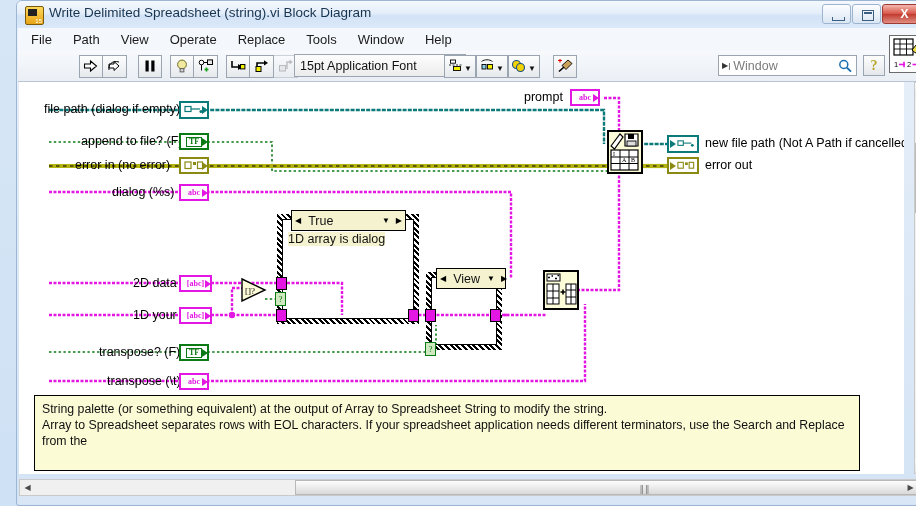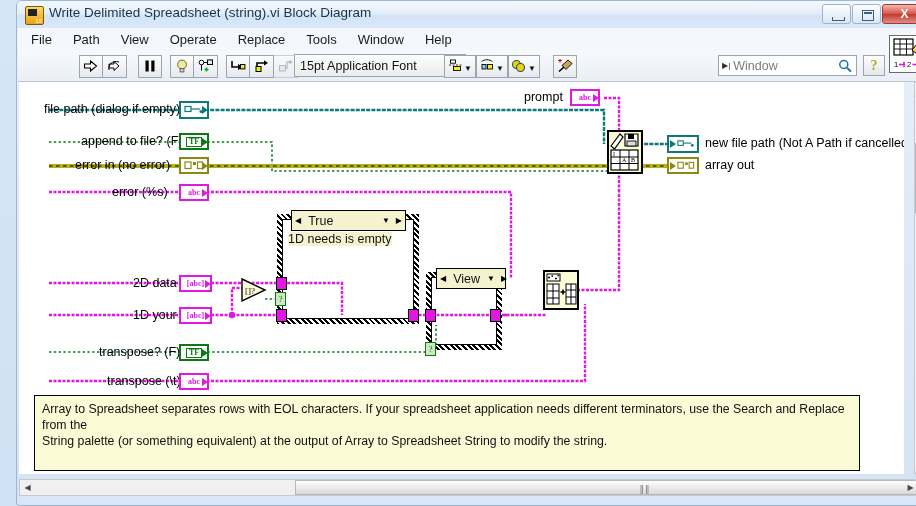--- a/index.html
+++ b/index.html
@@ -370,21 +370,21 @@
       <div class="lbl" style="left:56px;top:76px;">error in (no error)</div>
       <div class="term t-err" style="left:160px;top:75px;width:30px;height:17px;">
         <svg width="20" height="9" viewBox="0 0 20 9">
           <rect x="1" y="1" width="6" height="6.5" fill="none" stroke="#8a8a13" stroke-width="1.2"></rect>
           <rect x="9" y="1" width="3" height="3" fill="#8a8a13"></rect>
           <rect x="13.5" y="1" width="5" height="6.5" fill="none" stroke="#8a8a13" stroke-width="1.2"></rect>
         </svg>
         <span class="nub" style="border-left:6px solid #8a8a13;"></span>
       </div>
 
-      <div class="lbl" style="left:93px;top:103px;">error (%s)</div>
+      <div class="lbl" style="left:93px;top:103px;">dialog (%s)</div>
       <div class="term t-str" style="left:160px;top:102px;width:30px;height:17px;">
         <span class="in">abc</span>
         <span class="nub" style="border-left:6px solid #e316e3;"></span>
       </div>
 
       <div class="lbl" style="left:114px;top:194px;">2D data</div>
       <div class="term t-str" style="left:160px;top:193px;width:33px;height:17px;">
         <span class="in">[abc]</span>
         <span class="nub" style="border-left:6px solid #e316e3;"></span>
       </div>
@@ -416,21 +416,21 @@
       <div class="case" style="left:258px;top:132px;width:142px;height:110px;
            border-image:repeating-linear-gradient(45deg,#000 0 2px,#fff 2px 4px) 5;">
         <div style="position:absolute;inset:0;border:1px solid #000;box-sizing:border-box;"></div>
       </div>
       <div class="case-hdr" style="left:272px;top:128px;width:115px;">
         <span class="case-arw">◀</span>
         <span class="case-sel">True</span>
         <span class="case-arw" style="margin-left:auto;">▼</span>
         <span class="case-arw">▶</span>
       </div>
-      <div class="case-lbl" style="left:269px;top:150px;">1D needs is empty</div>
+      <div class="case-lbl" style="left:269px;top:150px;">1D array is dialog</div>
 
       <div class="tunnel" style="left:257px;top:195px;"></div>
       <div class="tunnel" style="left:257px;top:227px;"></div>
       <div class="tunnel" style="left:389px;top:227px;"></div>
       <div class="sel-t" style="left:256px;top:210px;">?</div>
 
       <div class="case" style="left:407px;top:190px;width:76px;height:78px;
            border-image:repeating-linear-gradient(45deg,#000 0 2px,#fff 2px 4px) 5;">
         <div style="position:absolute;inset:0;border:1px solid #000;box-sizing:border-box;"></div>
       </div>
@@ -488,27 +488,27 @@
       <div class="lbl" style="left:686px;top:54px;">new file path (Not A Path if cancelled)</div>
 
       <div class="term t-err" style="left:648px;top:75px;width:32px;height:17px;">
         <span class="nubL" style="border-left:6px solid #8a8a13;"></span>
         <svg width="18" height="9" viewBox="0 0 20 9" style="margin-left:6px;">
           <rect x="1" y="1" width="6" height="6.5" fill="none" stroke="#8a8a13" stroke-width="1.2"></rect>
           <rect x="9" y="1" width="3" height="3" fill="#8a8a13"></rect>
           <rect x="13.5" y="1" width="5" height="6.5" fill="none" stroke="#8a8a13" stroke-width="1.2"></rect>
         </svg>
       </div>
-      <div class="lbl" style="left:686px;top:76px;">array out</div>
+      <div class="lbl" style="left:686px;top:76px;">error out</div>
 
     </div>
 
     <div class="comment">
+      <p>String palette (or something equivalent) at the output of Array to Spreadsheet String to modify the string.</p>
       <p>Array to Spreadsheet separates rows with EOL characters.  If your spreadsheet application needs different terminators, use the Search and Replace from the</p>
-      <p>String palette (or something equivalent) at the output of Array to Spreadsheet String to modify the string.</p>
     </div>
 
     <div class="vscroll">
       <div class="up">▲</div>
       <div class="thumb"></div>
       <div class="dn">▼</div>
     </div>
 
     <div class="hscroll">
       <div class="lf">◀</div>

